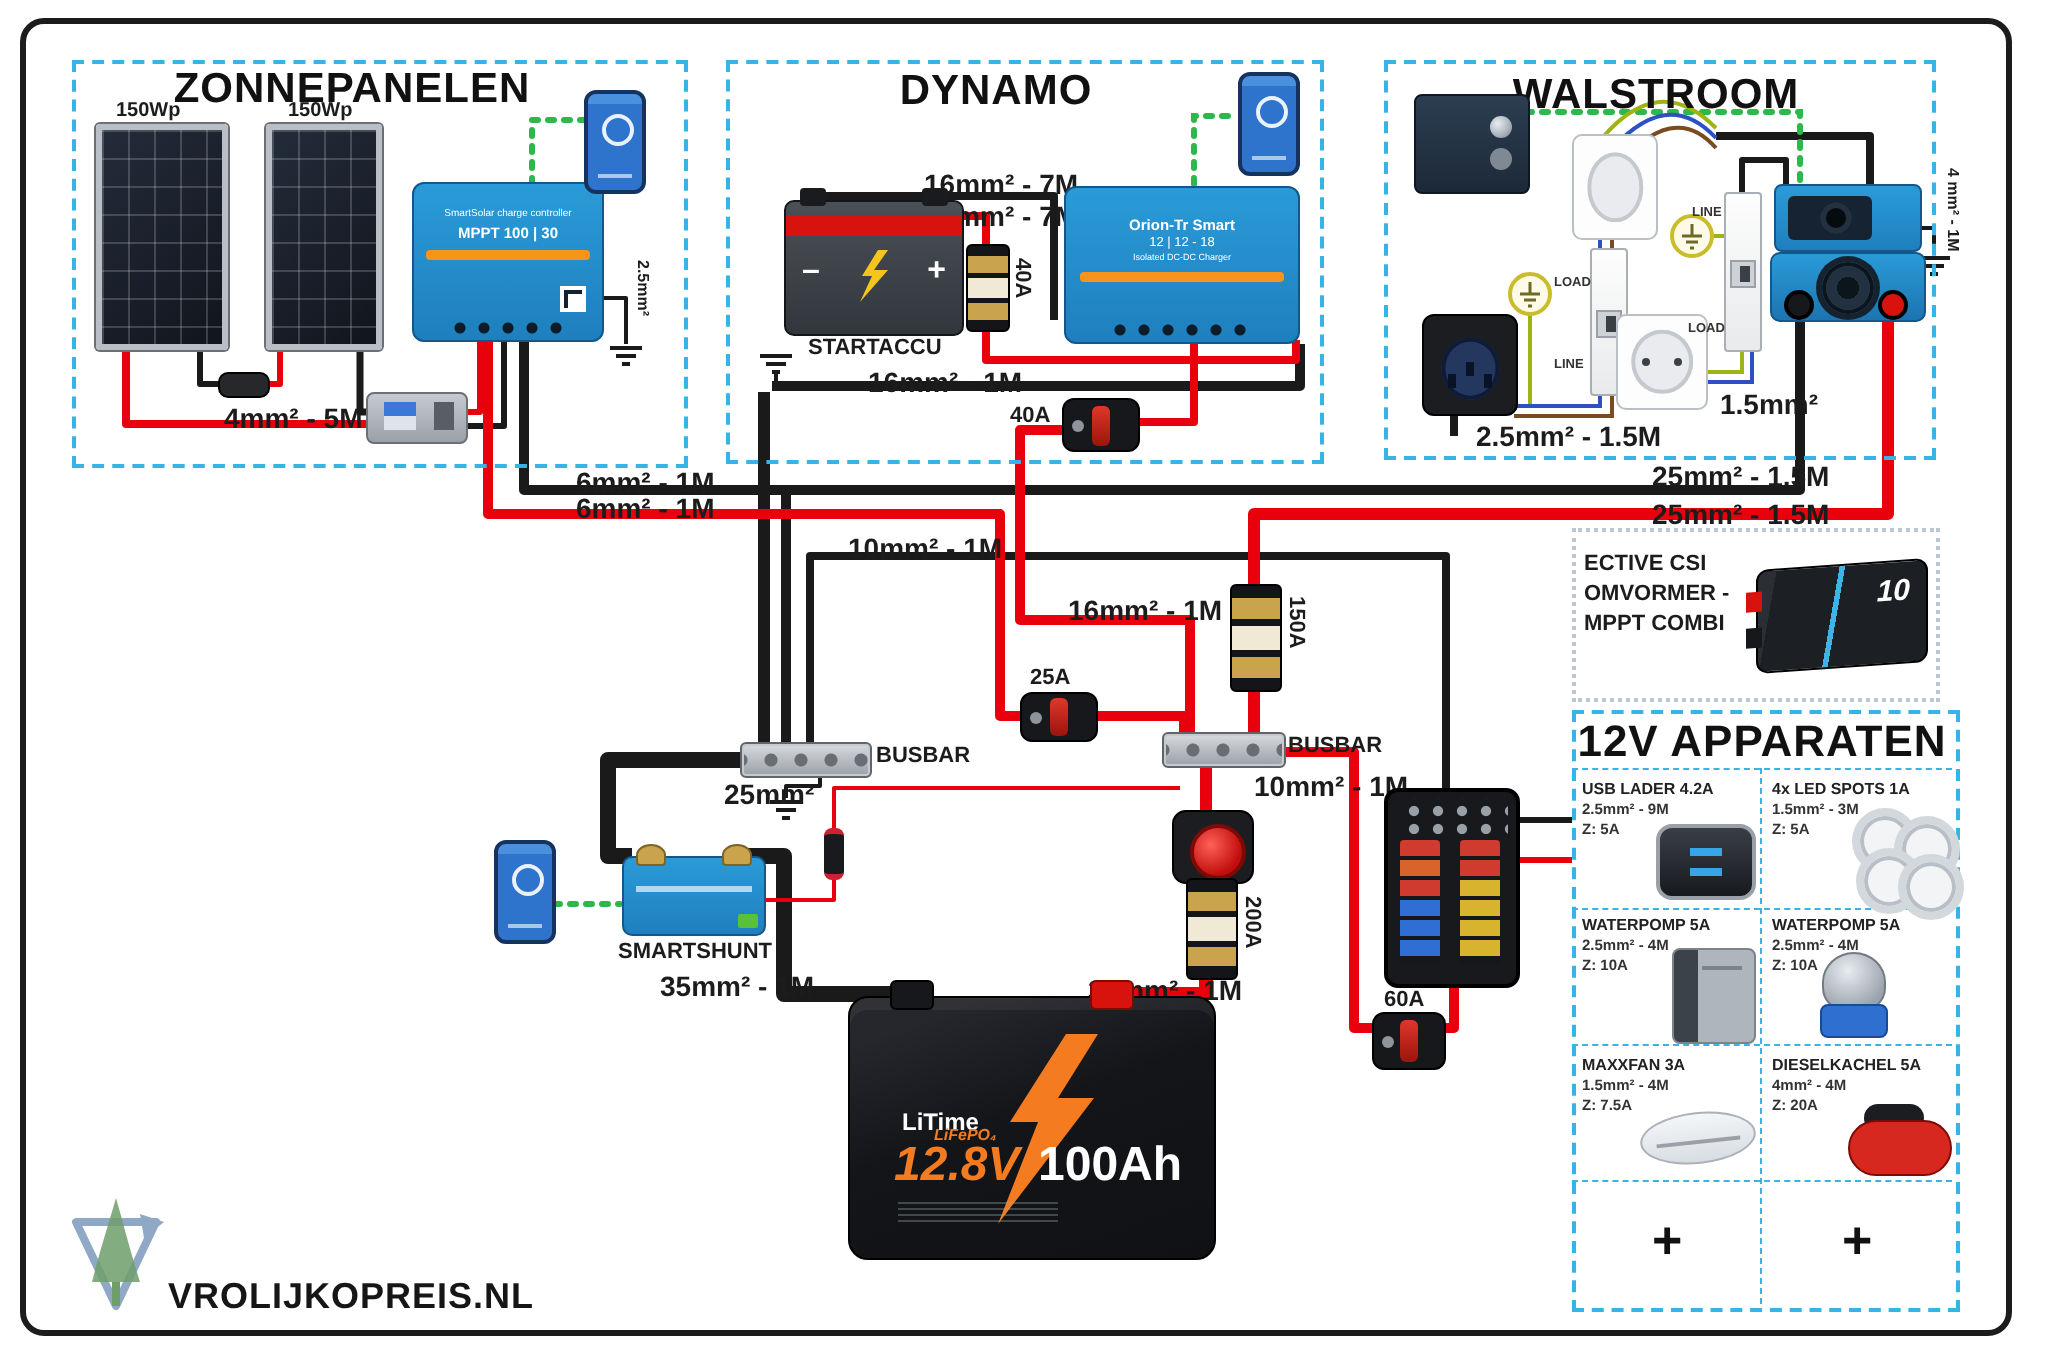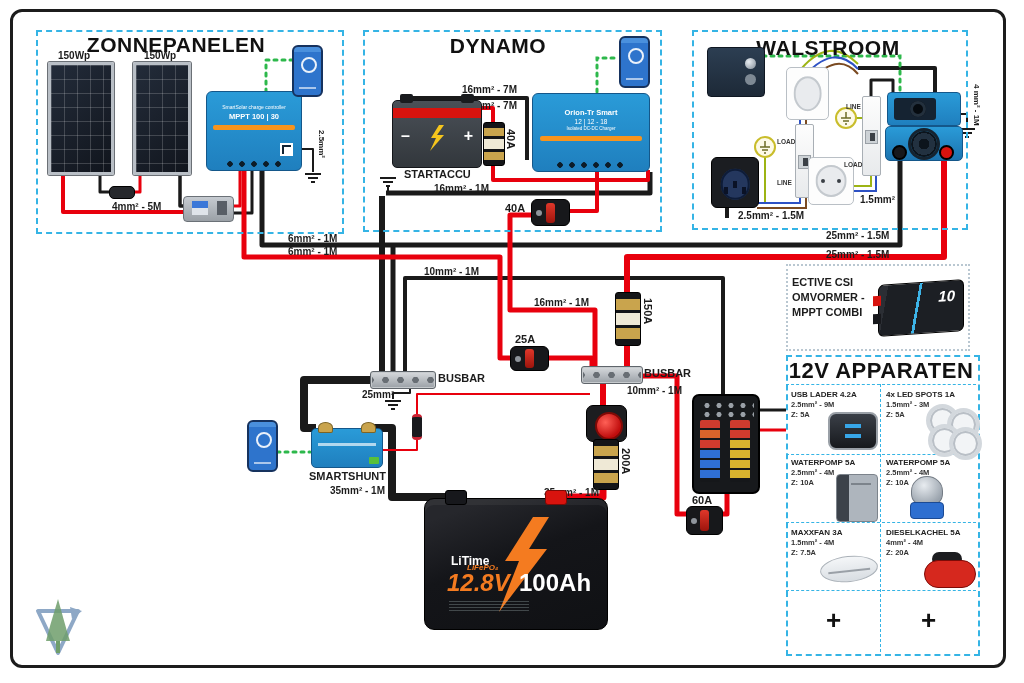--- a/index.html
+++ b/index.html
@@ -5,21 +5,21 @@
   html,body{margin:0;padding:0;background:#fff;}
   #canvas{position:relative;width:1024px;height:683px;background:#fff;
           font-family:"Liberation Sans",sans-serif;overflow:hidden;}
   .frame{position:absolute;left:10px;top:9px;width:990px;height:653px;
          border:3px solid #1c1c1c;border-radius:12px;}
   .wires{position:absolute;left:0;top:0;pointer-events:none;}
   .secbox{position:absolute;border:2px dashed #35b4e5;background:transparent;}
   .dotbox{position:absolute;border:2px dotted #b9c7d1;}
   .sectitle{position:absolute;font-weight:bold;font-size:21px;color:#111;
             text-align:center;letter-spacing:.5px;}
-  .lbl{position:absolute;font-weight:bold;font-size:10px;color:#1c1c1c;white-space:nowrap;}
+  .lbl{position:absolute;font-weight:bold;font-size:14px;color:#1c1c1c;white-space:nowrap;}
   .lbl-xs{font-size:6.5px;font-weight:bold;color:#333;}
   .lbl-amp{font-size:11px;}
   .lbl-md{font-size:11px;}
   .rot{transform:rotate(90deg);transform-origin:0 0;}
   
   .solarpanel{position:absolute;background:
      repeating-linear-gradient(90deg,rgba(255,255,255,.18) 0 1px,transparent 1px 13px),
      repeating-linear-gradient(180deg,rgba(255,255,255,.18) 0 1px,transparent 1px 14px),
      linear-gradient(135deg,#232c3a,#11151d);
      border:3px solid #b9bfc6;border-radius:2px;box-shadow:0 0 0 1px #6b7076;}
@@ -454,14 +454,15 @@
 
   <div class="plus" style="left:826px;top:605px">+</div>
   <div class="plus" style="left:921px;top:605px">+</div>
 
   <svg width="54" height="64" style="position:absolute;left:32px;top:597px">
     <path d="M6,14 L46,14 L26,56 Z" fill="none" stroke="#8ea8c6" stroke-width="4" stroke-linejoin="round"></path>
     <path d="M38,10 L50,14 L40,22 Z" fill="#8ea8c6"></path>
     <path d="M26,2 C22,16 18,28 14,44 L38,44 C33,28 30,16 26,2 Z" fill="#6f9e6b" opacity="0.85"></path>
     <rect x="24" y="44" width="4" height="12" fill="#6f9e6b"></rect>
   </svg>
+  <div class="brandtxt" style="left:84px;top:638px">VROLIJKOPREIS.NL</div>
 
 </div>
 
 </body></html>

